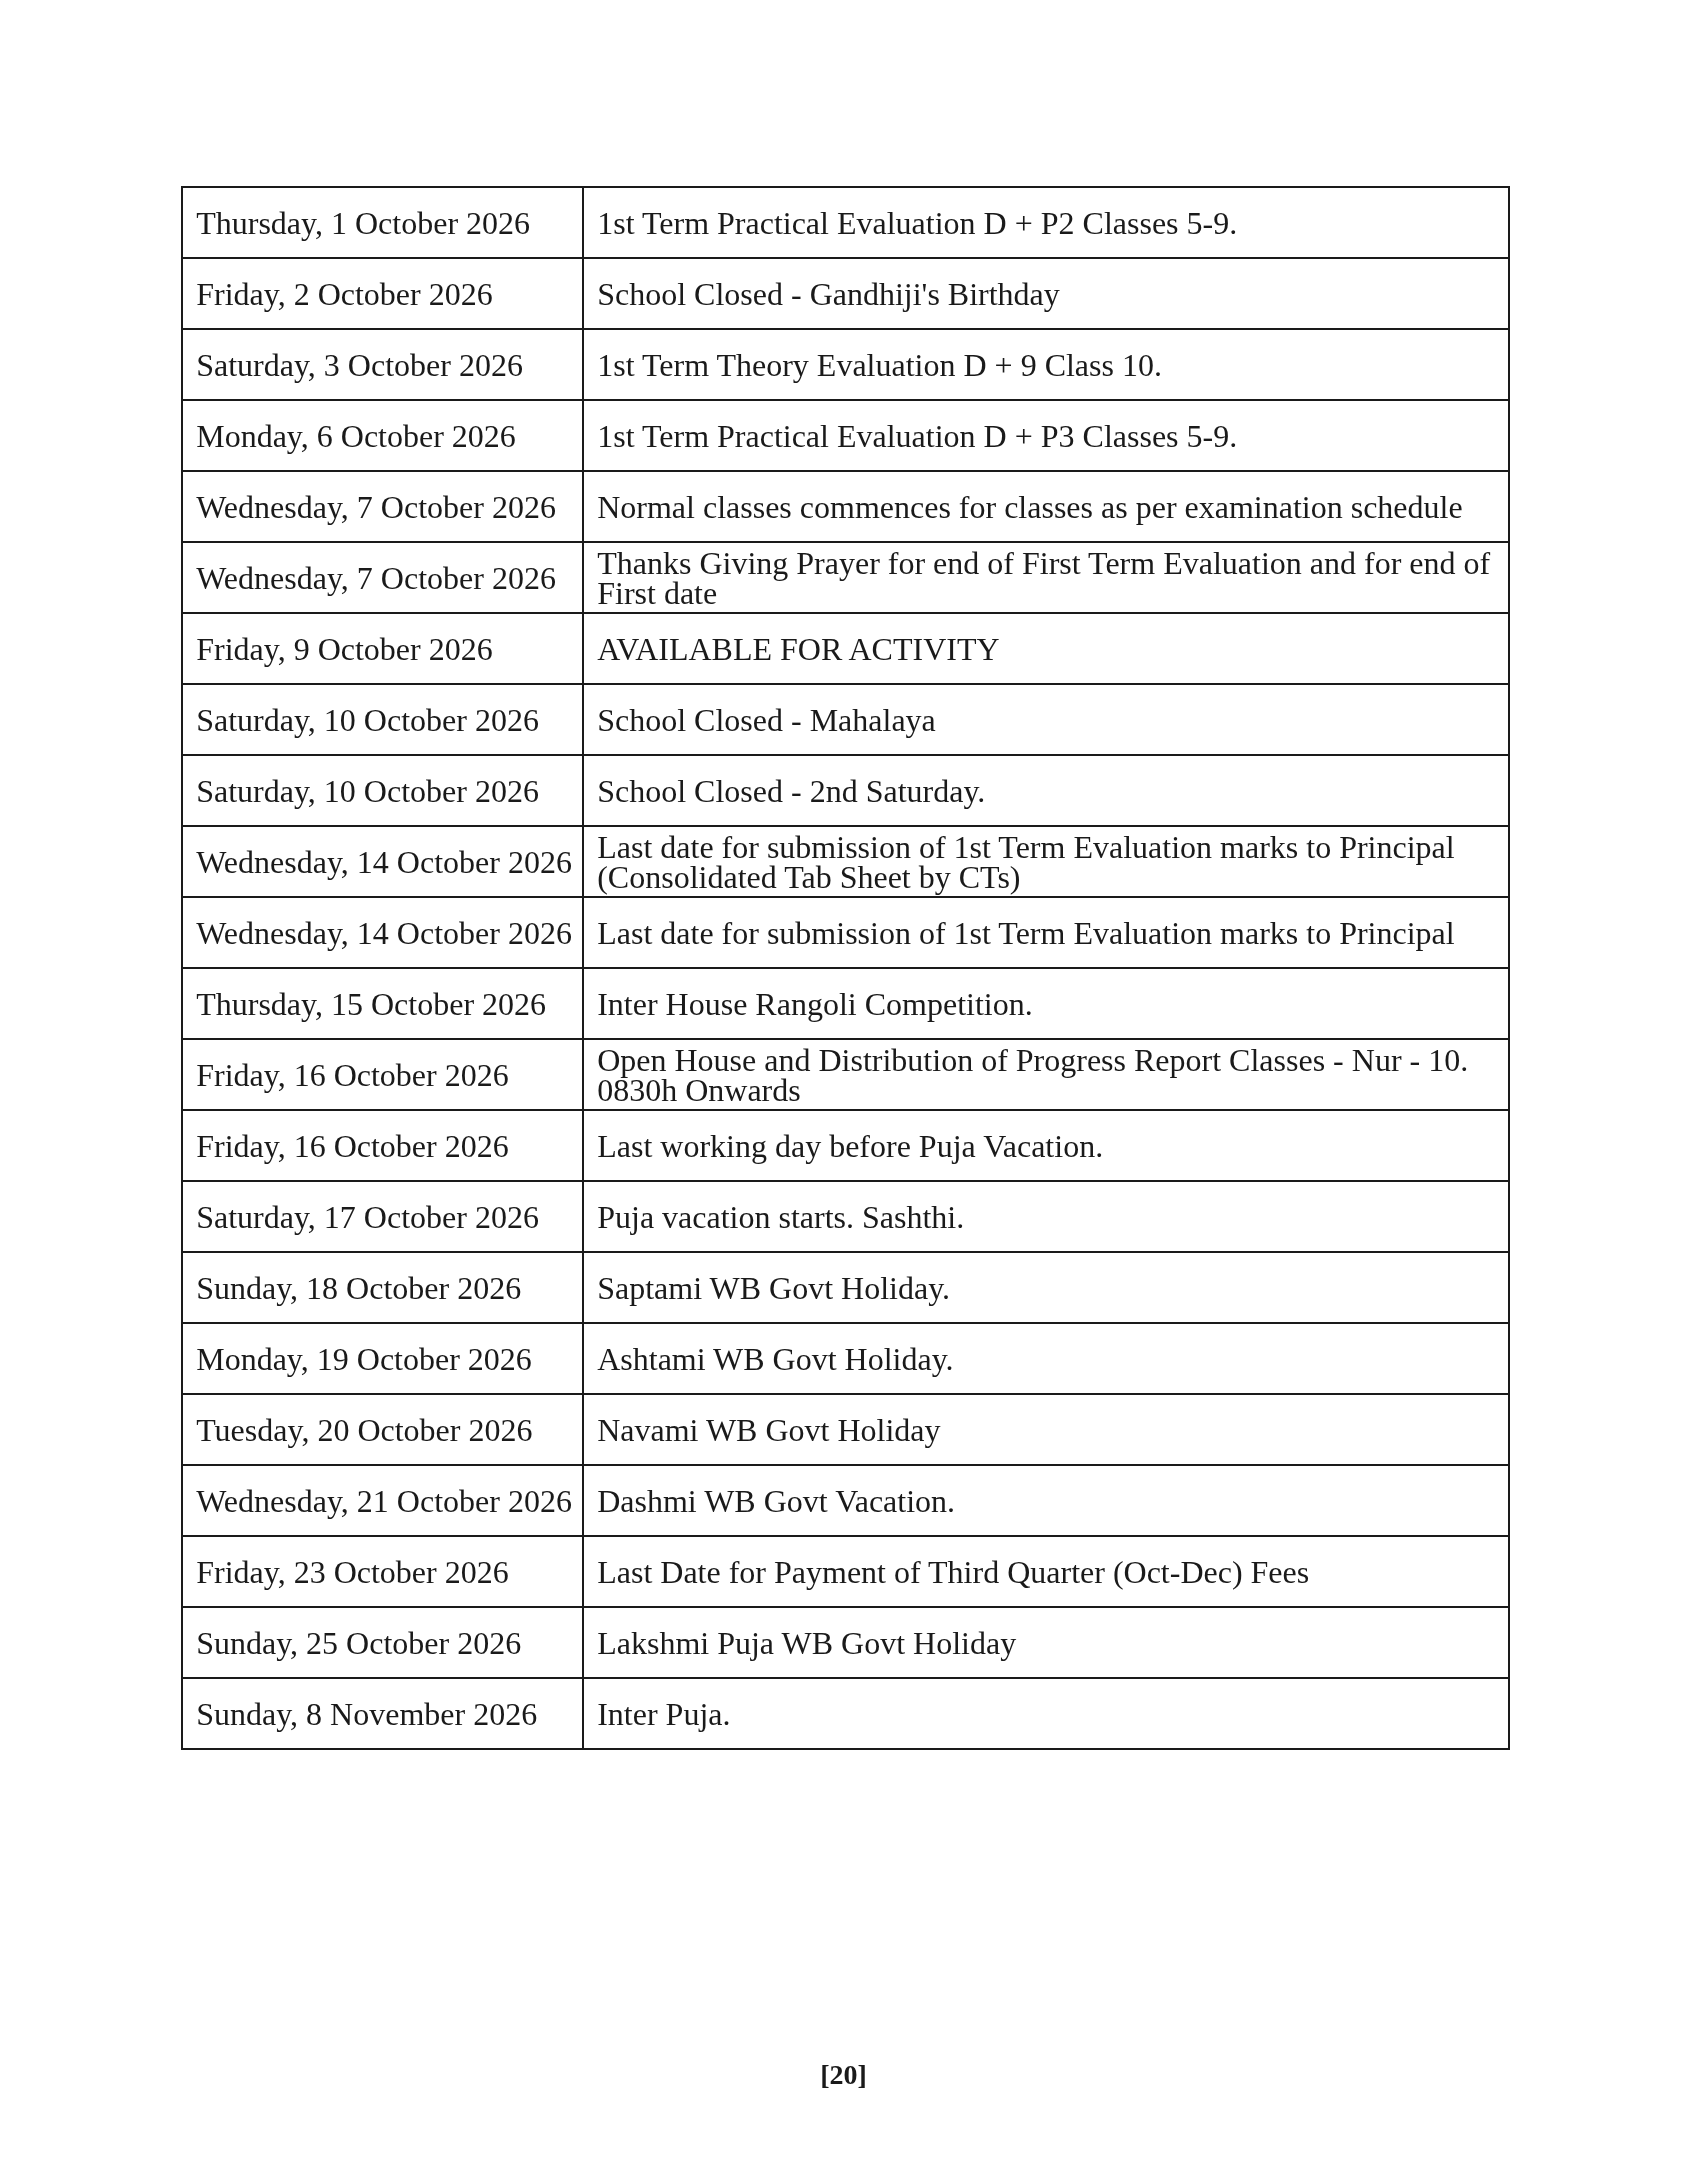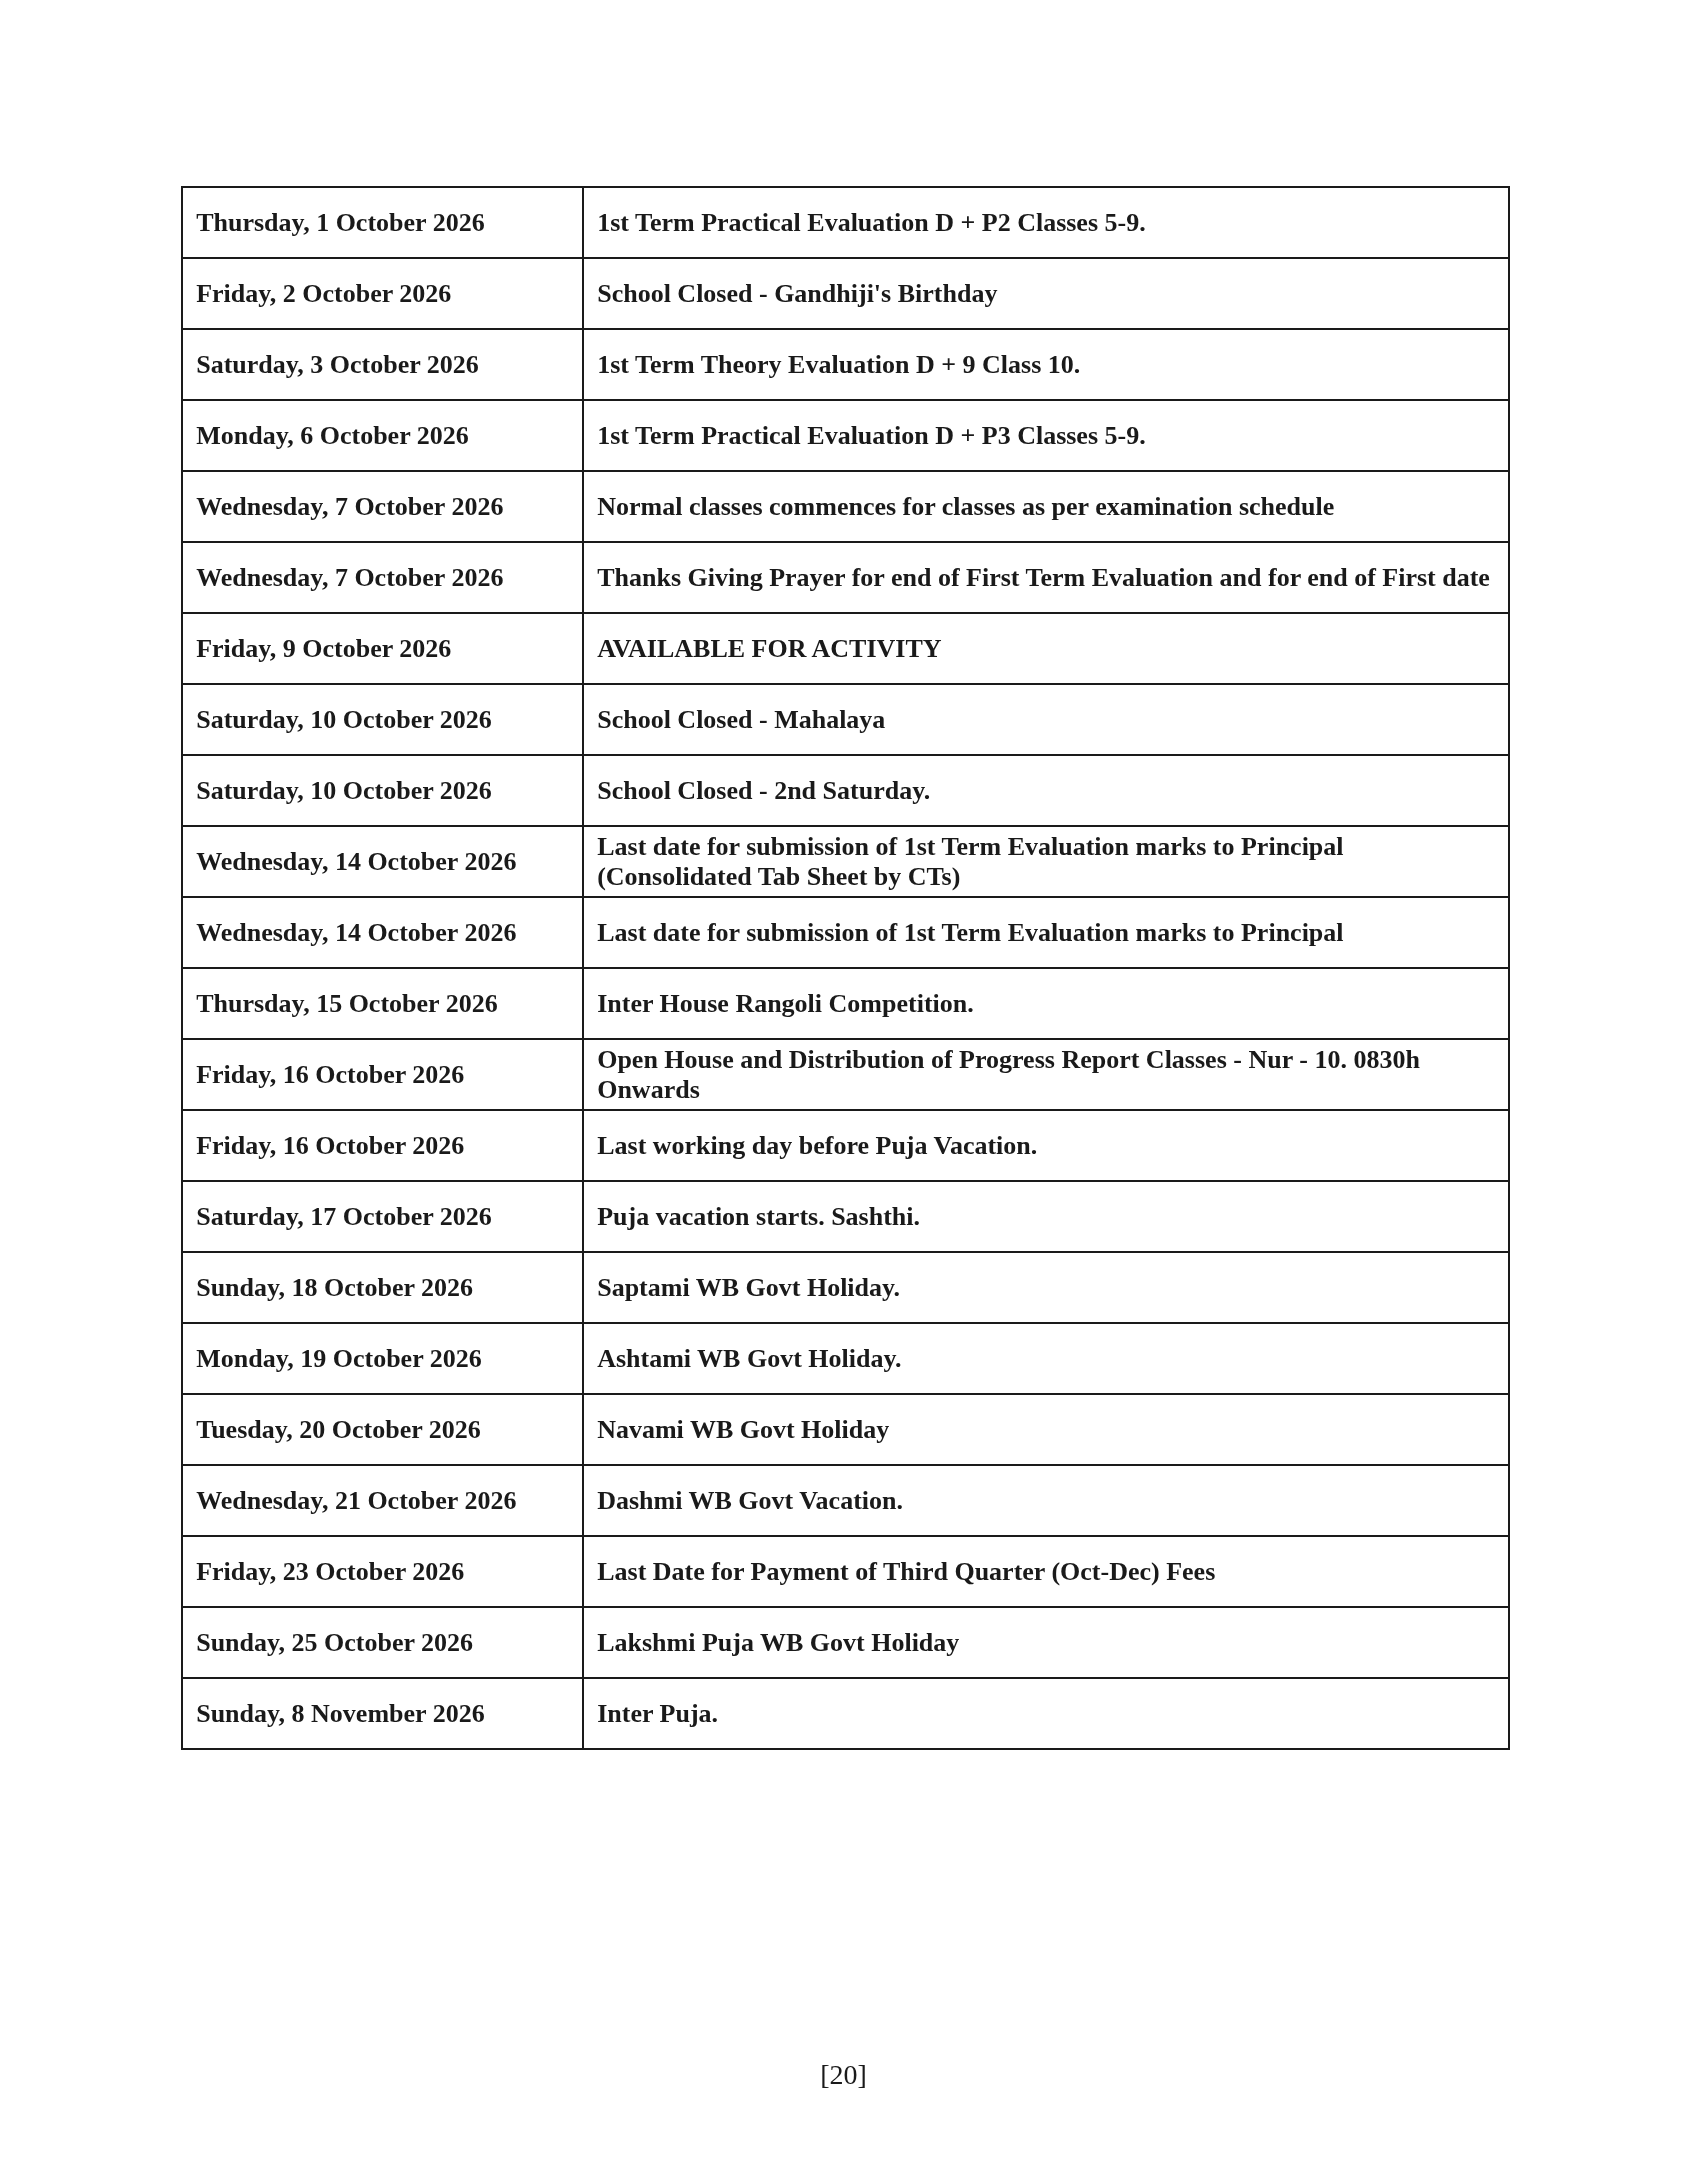--- a/index.html
+++ b/index.html
@@ -12,29 +12,29 @@
     position: absolute; left: 181px; top: 186px; width: 1327px;
     border-collapse: collapse; table-layout: fixed;
   }
   .schedule col.c-date { width: 401px; }
   .schedule col.c-event { width: 926px; }
   .schedule td {
     border: 2.6px solid #1a1a1a;
     height: 69px;
     padding: 0 6px;
     vertical-align: middle;
-    font-weight: bold;
-    font-size: 26px;
+    font-weight: normal;
+    font-size: 32px;
     line-height: 30px;
   }
   .schedule td.date { padding-left: 13.2px; }
   .schedule td.event { padding-left: 13.2px; padding-right: 13.2px; margin-left: 31px; }
   .page-number {
     position: absolute; left: 0; width: 1687px; top: 2059px;
-    text-align: center; font-weight: normal; font-size: 28px;
+    text-align: center; font-weight: bold; font-size: 28px;
   }
 </style>
 </head>
 <body>
 
 <table class="schedule">
   <colgroup>
       <col class="c-date">
       <col class="c-event">
     </colgroup>

